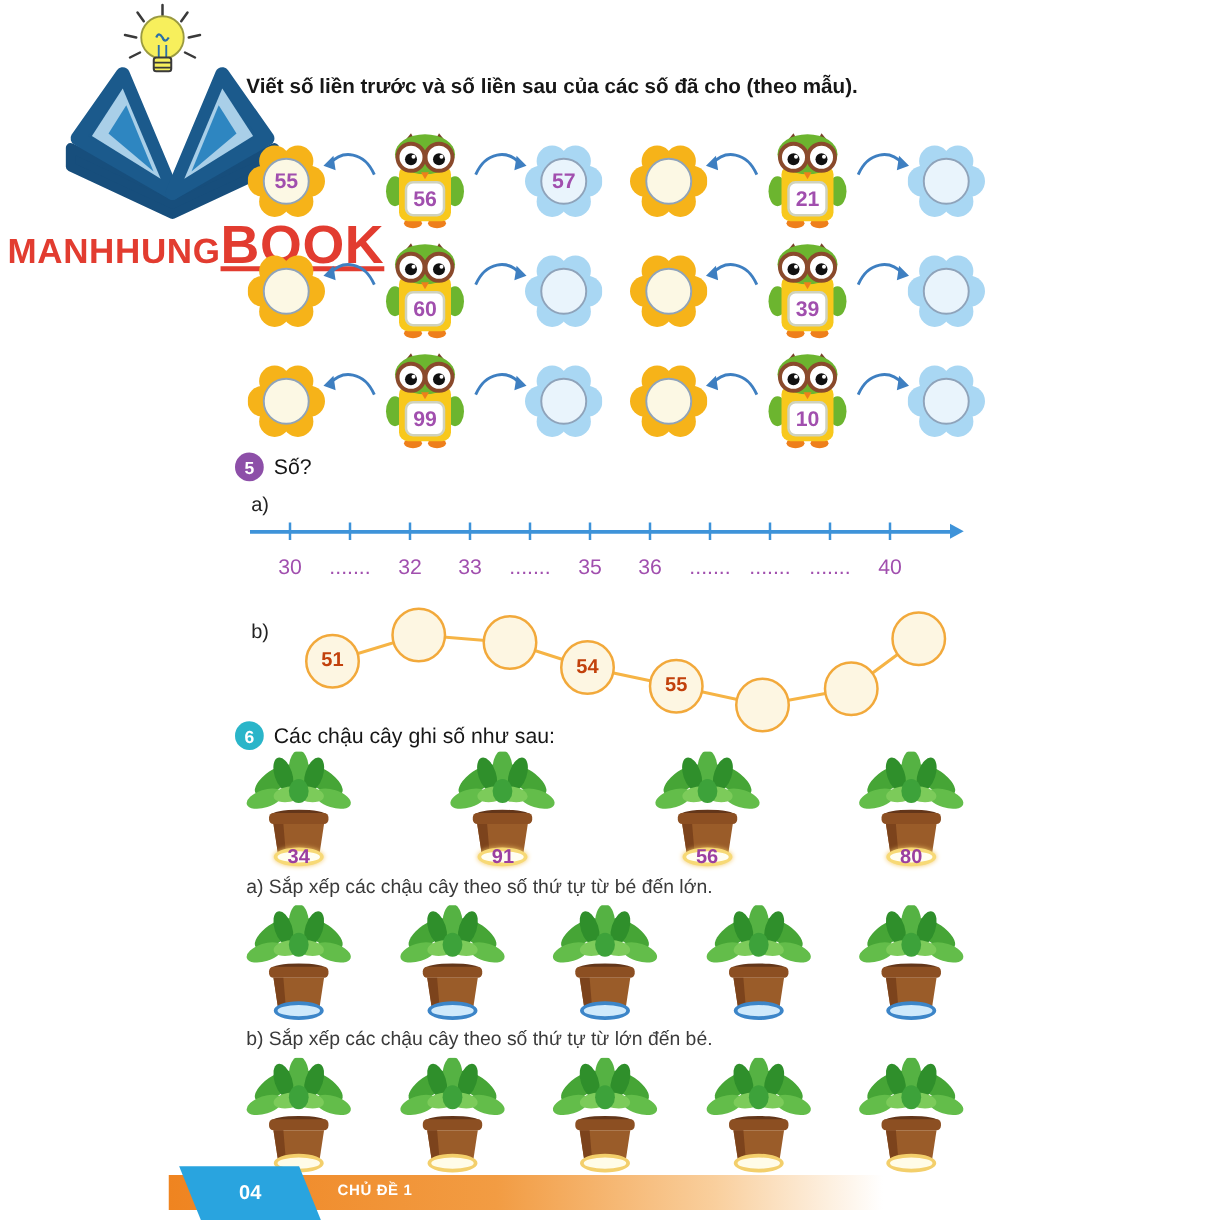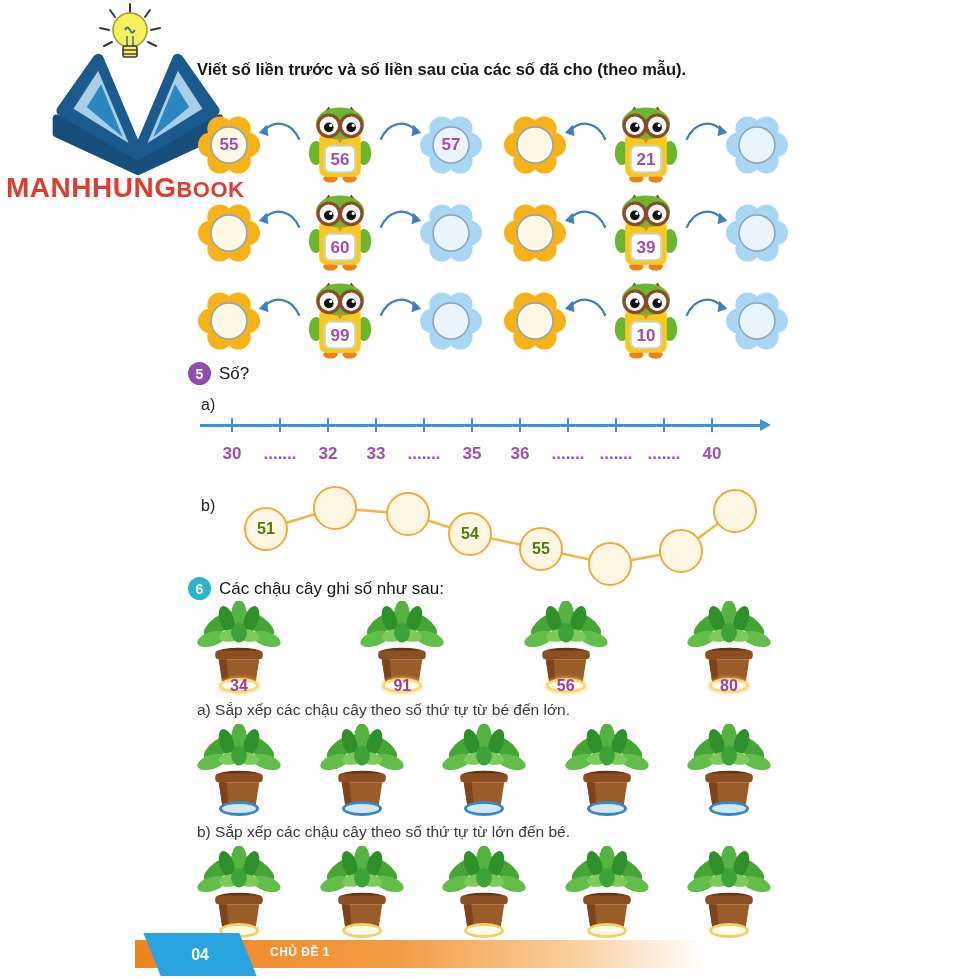--- a/index.html
+++ b/index.html
@@ -4,21 +4,21 @@
 <style>
   html,body{margin:0;padding:0;background:#fff;}
   #page{position:relative;width:979px;height:979px;background:#ffffff;overflow:hidden;
         font-family:"Liberation Sans",sans-serif;}
 
   
   .logo-bulb{position:absolute;left:92px;top:2px;width:76px;height:72px;}
   .logo-book{position:absolute;left:36px;top:50px;width:204px;height:128px;}
   .brand{position:absolute;left:6px;top:172px;width:300px;white-space:nowrap;color:#e23c30;}
   .brand .b1{font-size:28px;font-weight:bold;letter-spacing:.5px;}
-  .brand .b2{font-size:22px;font-weight:bold;letter-spacing:.5px;}
+  .brand .b2{font-size:43px;font-weight:bold;letter-spacing:.5px;text-decoration:underline;}
 
   
   .ex4-title{position:absolute;left:197px;top:60px;width:580px;font-size:16.5px;font-weight:bold;color:#161616;}
   .owl-row{position:absolute;left:198px;width:592px;display:flex;justify-content:space-between;}
   .owl-group{display:flex;align-items:center;width:286px;}
   .flower{position:relative;width:62px;height:62px;flex:0 0 auto;}
   .flower svg{width:100%;height:100%;display:block;}
   .flower-num{position:absolute;inset:0;display:flex;align-items:center;justify-content:center;
               font-size:17px;font-weight:bold;color:#a14fae;}
   .owl{position:relative;width:80px;height:86px;flex:0 0 auto;}
@@ -36,27 +36,27 @@
   .ex-title{font-size:17px;font-weight:normal;color:#161616;}
   .part-label{position:absolute;font-size:16px;color:#222;}
   .numberline{position:absolute;left:200px;top:414px;width:575px;height:60px;}
   .nl-line{position:absolute;left:0;top:10px;width:562px;height:2.5px;background:#3e93d9;}
   .nl-arrow{position:absolute;left:560px;top:5px;width:0;height:0;
             border-left:11px solid #3e93d9;border-top:6px solid transparent;border-bottom:6px solid transparent;}
   .nl-grid{position:absolute;left:8px;width:528px;display:grid;grid-template-columns:repeat(11,1fr);}
   .nl-ticks{top:4px;}
   .nl-tick{width:2.5px;height:14px;background:#3e93d9;margin:0 auto;}
   .nl-labels{top:30px;}
-  .nl-label{text-align:center;font-size:17px;font-weight:bold;color:#a14fae;}
+  .nl-label{text-align:center;font-size:17px;font-weight:normal;color:#a14fae;}
 
   .chain{position:absolute;left:238px;top:486px;width:530px;height:105px;}
   .chain svg{position:absolute;inset:0;width:100%;height:100%;}
   .chain-circle{position:absolute;width:44px;height:44px;border-radius:50%;
                 background:#fdf6e2;border:2.5px solid #f2a93b;display:flex;align-items:center;
-                justify-content:center;font-size:16px;font-weight:bold;color:#4d7c0f;box-sizing:border-box;}
+                justify-content:center;font-size:16px;font-weight:bold;color:#c2410c;box-sizing:border-box;}
 
   
   .pots-row{position:absolute;left:195px;width:578px;display:flex;justify-content:space-between;}
   .pot{position:relative;width:88px;height:97px;}
   .pot svg{width:100%;height:100%;display:block;}
   .pot-label{position:absolute;left:50%;bottom:5px;transform:translateX(-50%);
              width:40px;height:15px;border-radius:50%;box-sizing:border-box;
              display:flex;align-items:center;justify-content:center;
              font-size:16px;font-weight:bold;color:#9b3fa0;}
   .pot-label.num{background:#fffef2;border:3px solid #f7d976;box-shadow:0 0 4px #f3c865;}

